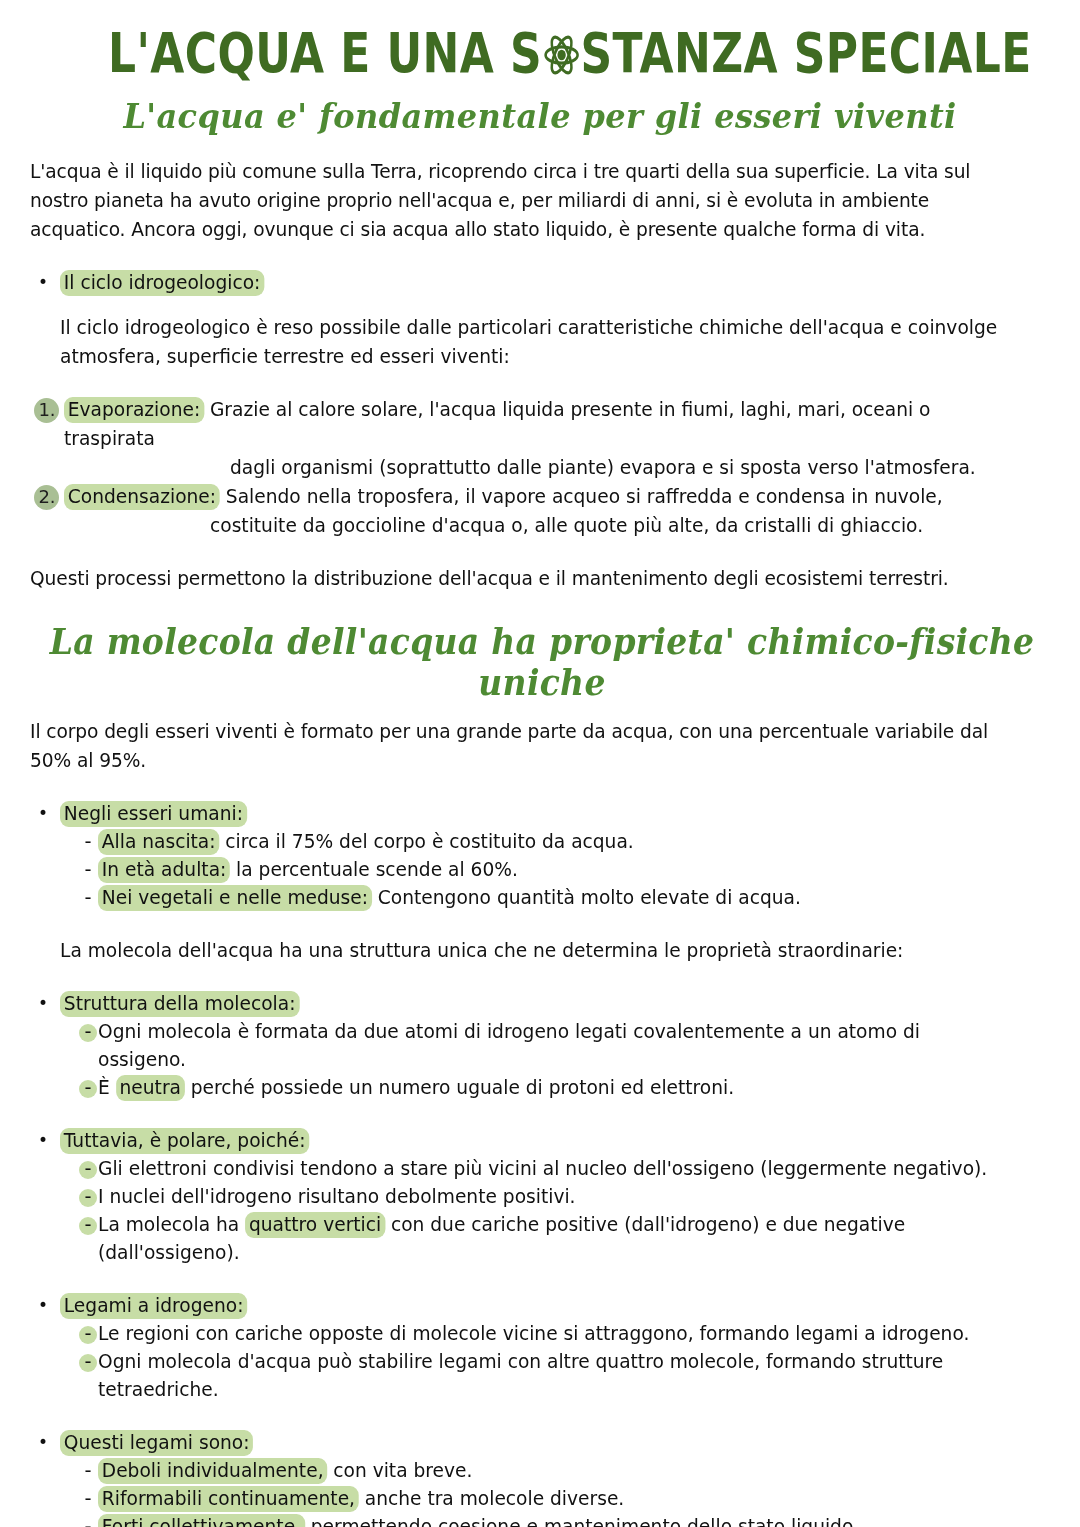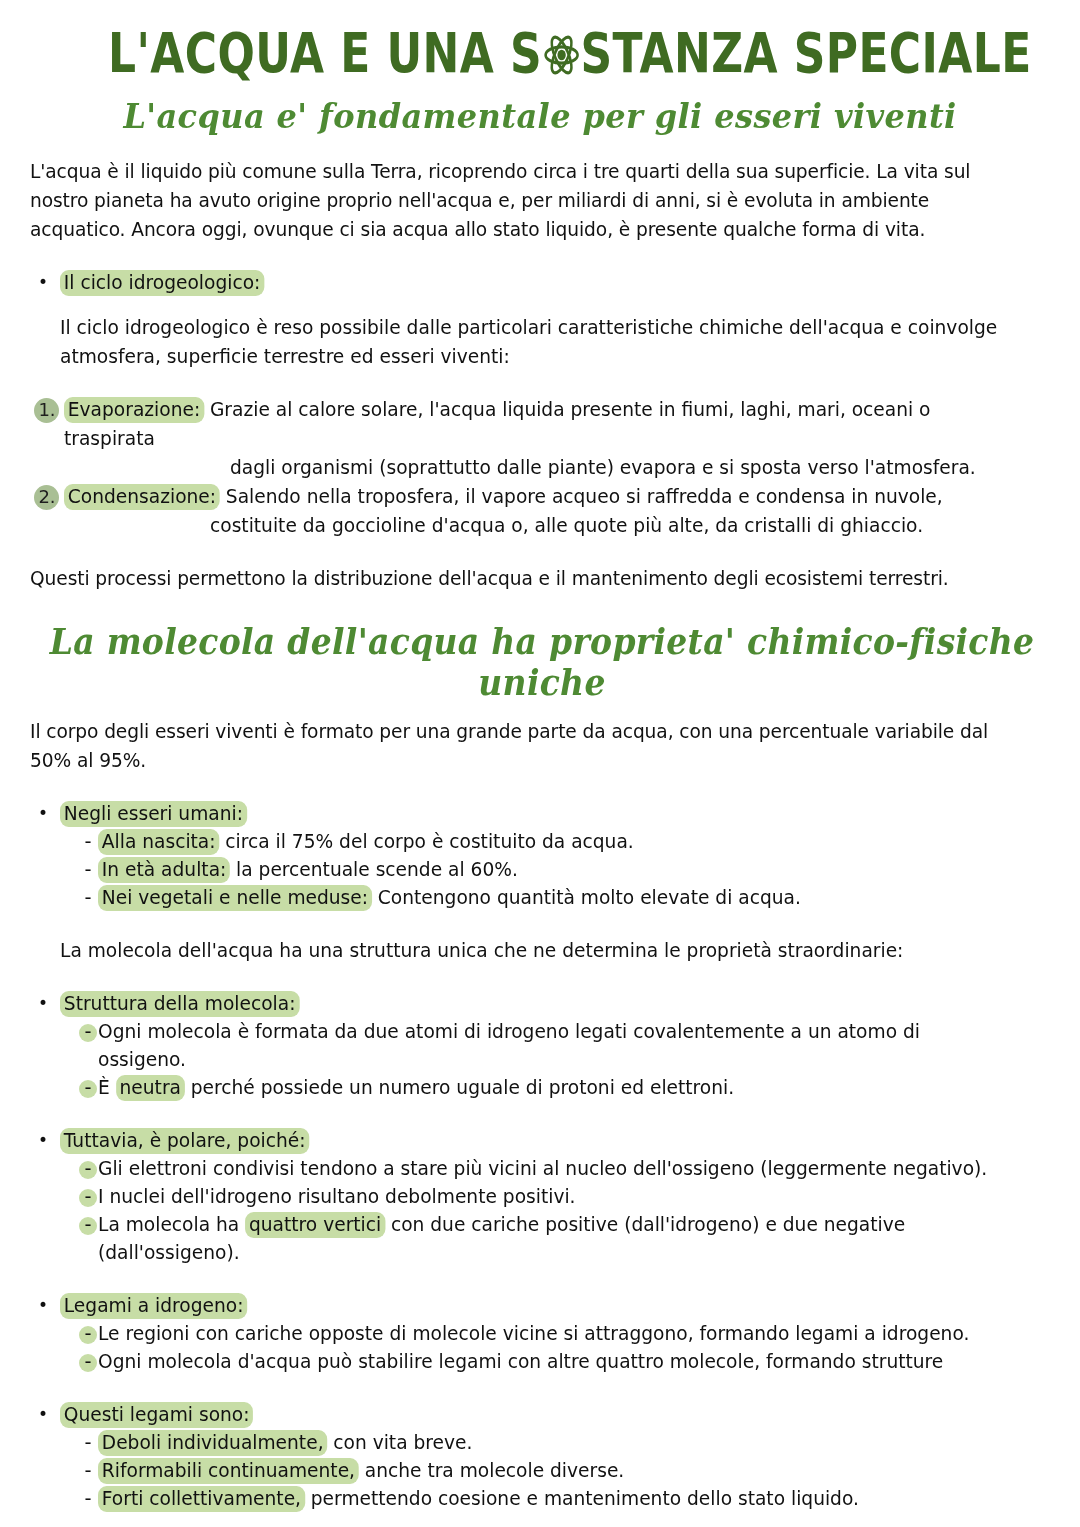--- a/index.html
+++ b/index.html
@@ -335,20 +335,24 @@
       <div class="bullet-text"><span class="hl">Legami a idrogeno:</span></div>
     </div>
     <div class="sub-row">
       <div class="sub-dash circled"><span>-</span></div>
       <div class="sub-text"><span>Le regioni con cariche opposte di molecole vicine si attraggono, formando legami a idrogeno.</span></div>
     </div>
     <div class="sub-row">
       <div class="sub-dash circled"><span>-</span></div>
       <div class="sub-text"><span>Ogni molecola d'acqua può stabilire legami con altre quattro molecole, formando strutture</span></div>
     </div>
+    <div class="sub-row">
+      <div class="sub-dash"></div>
+      <div class="sub-text">tetraedriche.</div>
+    </div>
 
     <div class="spacer-md"></div>
 
     <div class="bullet-row">
       <div class="bullet-dot">•</div>
       <div class="bullet-text"><span class="hl">Questi legami sono:</span></div>
     </div>
     <div class="sub-row">
       <div class="sub-dash">-</div>
       <div class="sub-text"><span class="hl">Deboli individualmente,</span><span> con vita breve.</span></div>

